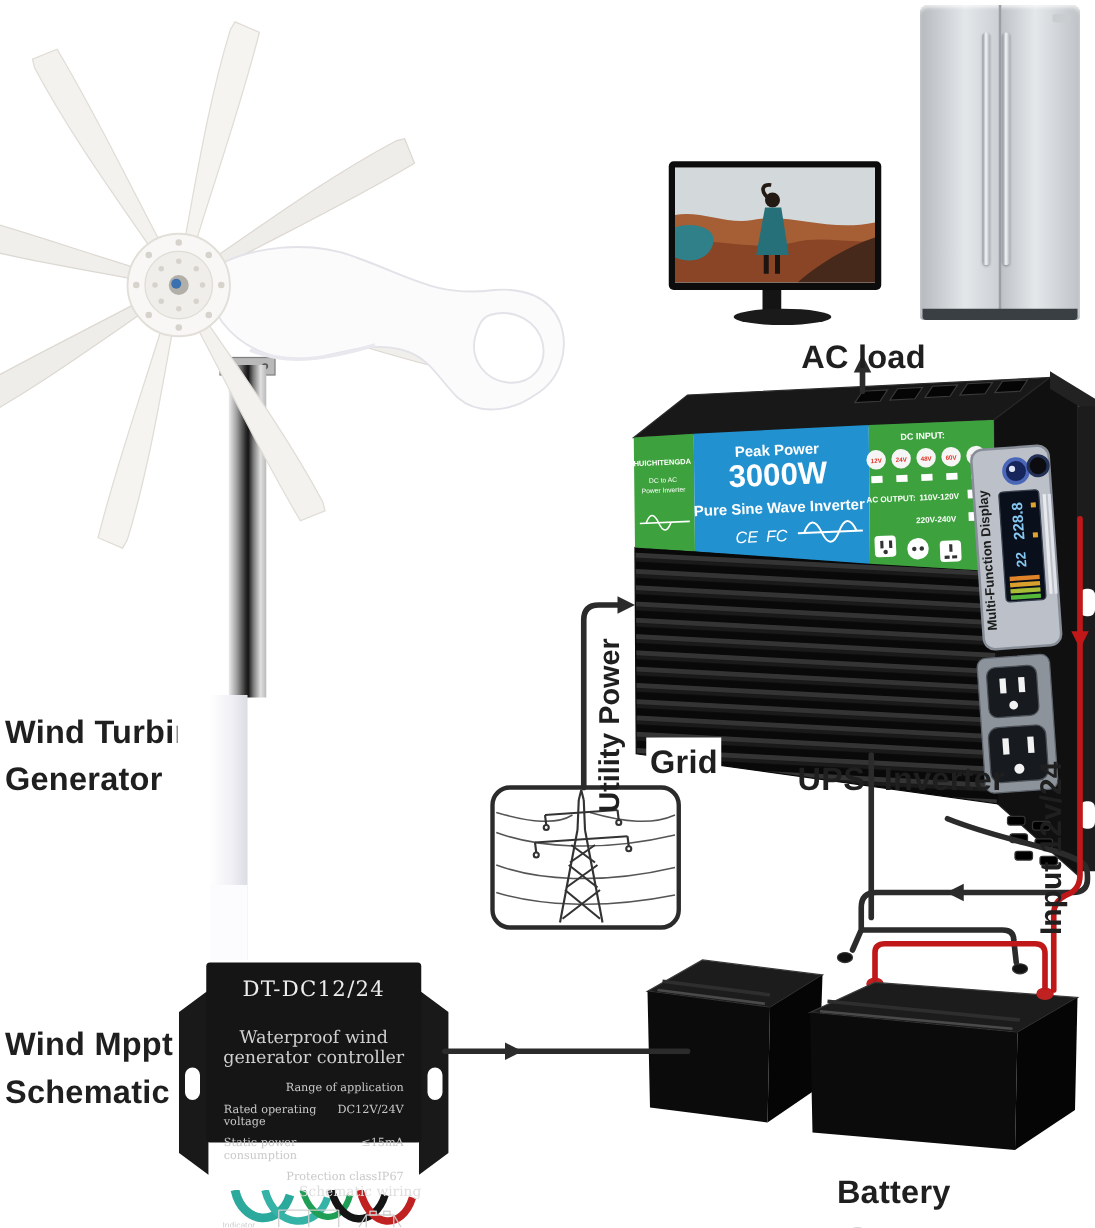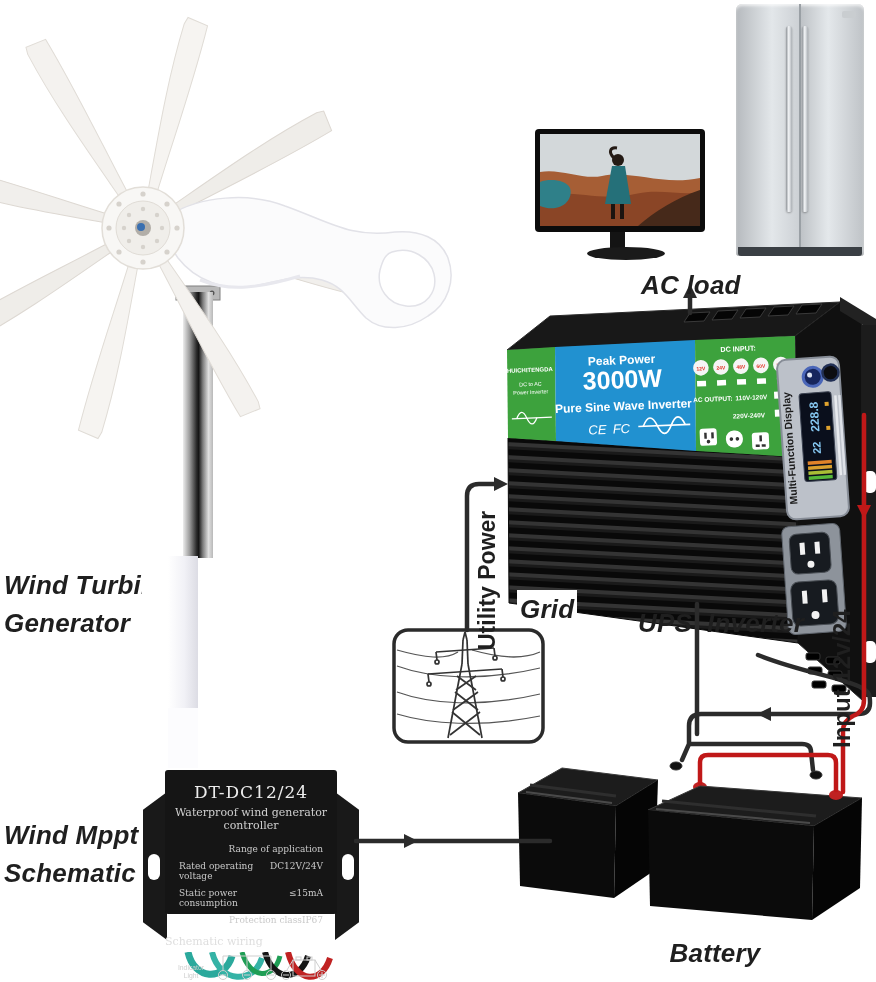--- a/index.html
+++ b/index.html
@@ -1,29 +1,29 @@
 <!DOCTYPE html>
 <html><head>
 <meta charset="utf-8">
 <style>
   html,body{margin:0;padding:0;background:#fff;}
   .stage{position:relative;width:876px;height:982px;background:#fff;overflow:hidden;
          font-family:"Liberation Sans",sans-serif;}
   .abs{position:absolute;}
-  .biglabel{font-weight:700;color:#1f1f1f;font-size:26px;line-height:38px;letter-spacing:.2px;font-style:italic;}
+  .biglabel{font-weight:700;color:#1f1f1f;font-size:26px;line-height:38px;letter-spacing:.2px;}
   .rot{transform:rotate(-90deg);transform-origin:0 0;font-weight:700;color:#1f1f1f;}
   svg text{font-family:"Liberation Sans",sans-serif;}
   .ctrl-face{position:absolute;left:165px;top:770px;width:172px;height:144px;background:#151515;
              border-radius:3px;color:#d9d9d9;font-family:"DejaVu Serif",serif;}
   .ctrl-flange{position:absolute;top:792px;width:24px;height:148px;background:#191919;}
   .ctrl-hole{position:absolute;width:12px;height:26px;background:#fff;border-radius:7px;}
   .ctrl-model{text-align:center;font-size:17px;margin-top:12px;letter-spacing:1px;color:#ececec;}
-  .ctrl-sub{text-align:center;font-size:11px;margin-top:4px;color:#cfcfcf;}
+  .ctrl-sub{text-align:center;font-size:14px;margin-top:20px;color:#cfcfcf;}
   .spec{display:flex;justify-content:flex-end;margin:7px 14px 0 14px;font-size:9px;color:#c9c9c9;}
-  .ctrl-schem-title{text-align:left;font-size:11px;margin-top:10px;color:#dedede;}
+  .ctrl-schem-title{text-align:right;font-size:11px;color:#dedede;}
   .tv-frame{position:absolute;left:535px;top:129px;width:170px;height:103px;background:#0c0c0c;
             border-radius:4px;}
   .tv-screen{position:absolute;left:5px;top:5px;width:160px;height:92px;overflow:hidden;background:#cfd4d6;}
   .fridge{position:absolute;left:736px;top:4px;width:128px;height:252px;border-radius:6px 6px 3px 3px;
           background:linear-gradient(90deg,#b6babe,#e3e7ea 28%,#cdd1d5 49%,#bfc3c7 51%,#e4e8eb 72%,#bfc3c7);
           box-shadow:inset 0 2px 3px rgba(255,255,255,.7), inset 0 -2px 3px rgba(0,0,0,.15);}
   .fridge-seam{position:absolute;left:63px;top:0;width:2px;height:244px;background:#9aa0a5;}
   .fridge-handle{position:absolute;top:22px;width:6px;height:186px;border-radius:3px;
                  background:linear-gradient(90deg,#8e9398,#f4f6f8 45%,#a9aeb3);box-shadow:0 1px 2px rgba(0,0,0,.3);}
   .fridge-base{position:absolute;left:2px;bottom:0;width:124px;height:9px;background:#3a3f44;border-radius:0 0 3px 3px;}

